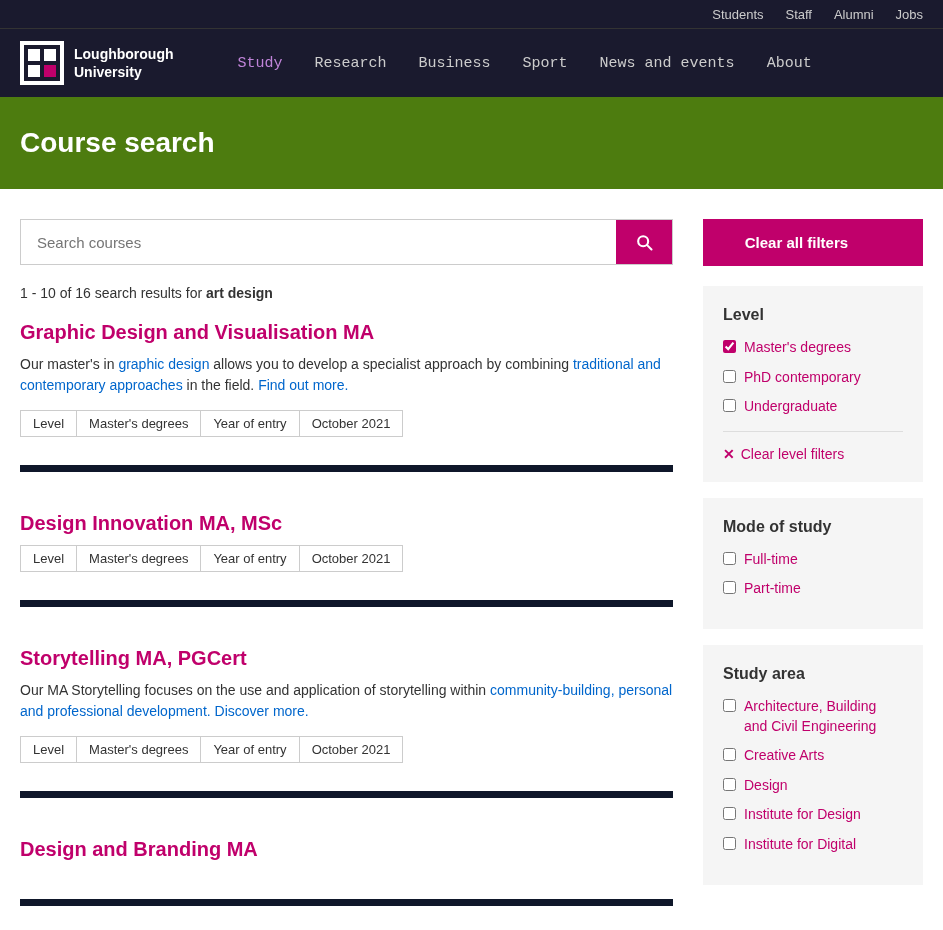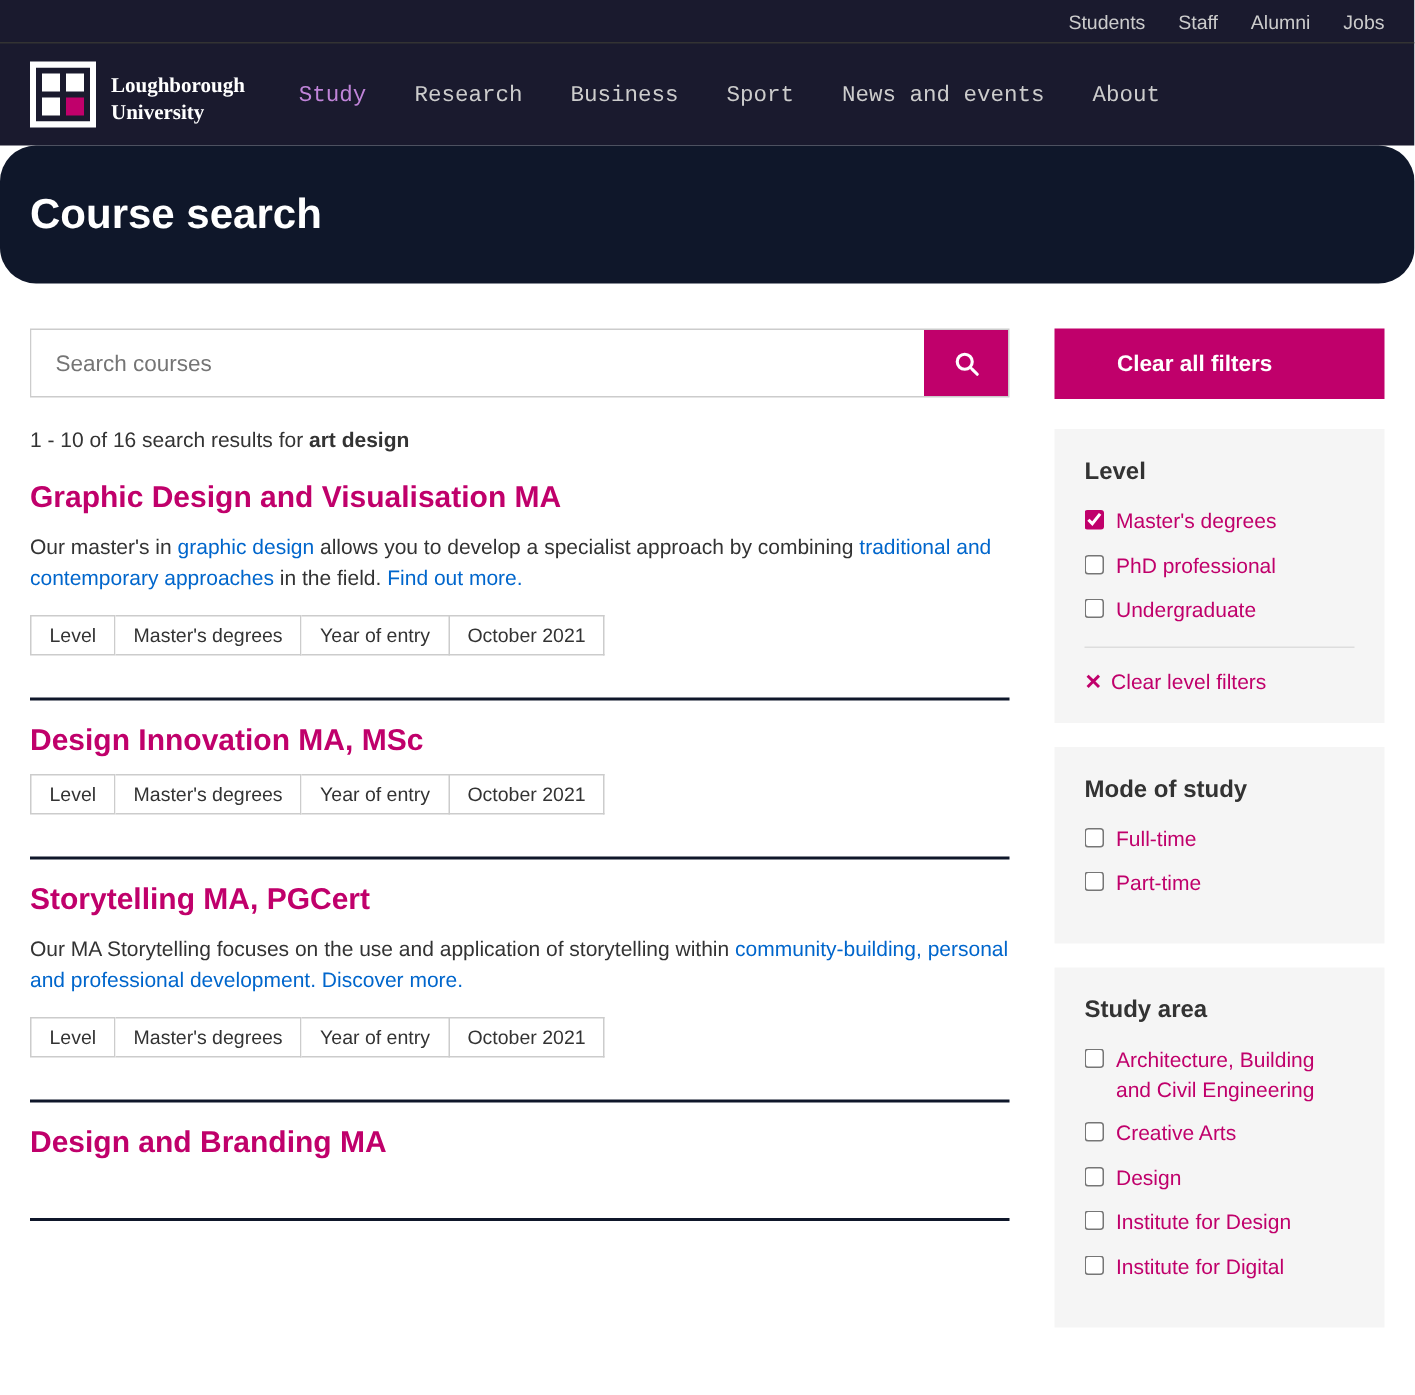--- a/index.html
+++ b/index.html
@@ -21,24 +21,23 @@
     
     .main-nav {
       background: #1a1a2e;
       display: flex;
       align-items: center;
       padding: 0 20px;
       border-top: 1px solid #333;
     }
     .logo-area {
       display: flex;
-      align-items: flex-end;
-      margin-right: 20px;
+      align-items: center;
+      margin-right: 48px;
       padding: 12px 0;
-      font-family: Liberation Serif, serif;
     }
     .logo-icon {
       width: 44px;
       height: 44px;
       background: #fff;
       display: flex;
       align-items: center;
       justify-content: center;
       margin-right: 10px;
       flex-shrink: 0;
@@ -60,23 +59,22 @@
       text-decoration: none;
       padding: 20px 16px;
       display: block;
       font-size: 15px;
       font-family: Liberation Mono, monospace;
     }
     .nav-links li a.active { color: #c084d9; }
 
     
     .page-header {
-      background: #0f172a;
+      background: #4d7c0f;
       padding: 30px 20px;
-      border-radius: 24px;
     }
     .page-header h1 {
       color: #fff;
       font-size: 28px;
       font-weight: bold;
     }
 
     
     .content-wrapper {
       display: flex;
@@ -120,23 +118,23 @@
     
     .results-summary {
       font-size: 14px;
       color: #333;
       margin-bottom: 20px;
     }
     .results-summary strong { font-weight: bold; }
 
     
     .course-card {
-      border-bottom: 2px solid #0f172a;
+      border-bottom: 7px solid #0f172a;
       padding-bottom: 28px;
-      margin-bottom: 16px;
+      margin-bottom: 40px;
     }
     .course-card h2 {
       color: #c0006b;
       font-size: 20px;
       font-weight: bold;
       margin-bottom: 10px;
       cursor: pointer;
     }
     .course-card p {
       font-size: 14px;
@@ -352,21 +350,21 @@
     </button>
 
     <div class="filter-box">
       <h3>Level</h3>
       <div class="filter-option">
         <input type="checkbox" checked="" id="f-masters" style="">
         <label for="f-masters">Master's degrees</label>
       </div>
       <div class="filter-option">
         <input type="checkbox" id="f-phd" style="">
-        <label for="f-phd">PhD professional</label>
+        <label for="f-phd">PhD contemporary</label>
       </div>
       <div class="filter-option">
         <input type="checkbox" id="f-undergrad" style="">
         <label for="f-undergrad">Undergraduate</label>
       </div>
       <hr class="filter-divider">
       <button class="clear-filter-link">
         <span class="x-icon">✕</span>
         <span>Clear level filters</span>
       </button>

